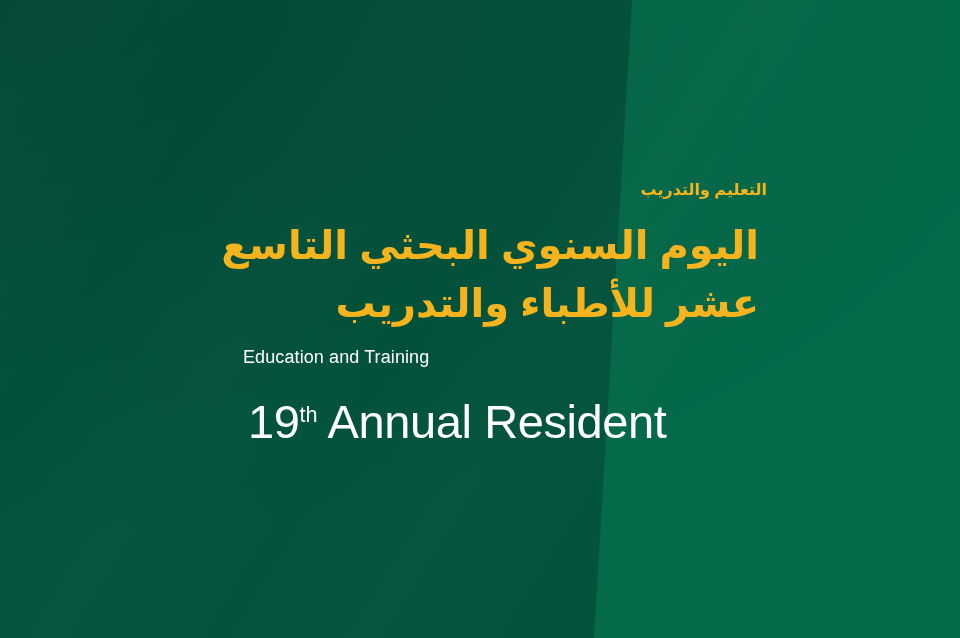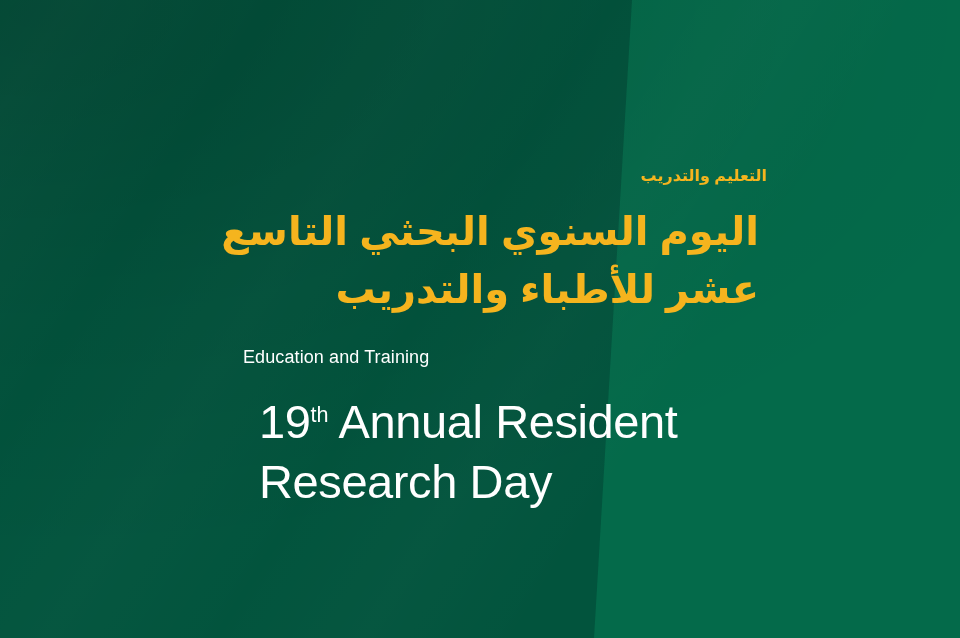--- a/index.html
+++ b/index.html
@@ -83,21 +83,21 @@
 
   .content {
     position: absolute;
     inset: 0;
   }
 
   
   .arabic-block {
     position: absolute;
     right: 193px;          
-    top: 168px;
+    top: 182px;
     text-align: right;
     direction: rtl;
     color: #F5B41E;
     max-width: 560px;
   }
 
   .arabic-eyebrow {
     font-size: 16px;
     font-weight: 700;
     letter-spacing: 0.2px;
@@ -131,21 +131,21 @@
     letter-spacing: 0.1px;
     line-height: 1;
     margin: 0 0 26px 0;
     white-space: nowrap;
   }
 
   .english-title {
     font-size: 47px;
     font-weight: 400;
     line-height: 1.28;
-    margin: 16px;
+    margin: 5px;
     letter-spacing: -0.4px;
   }
 
   .ordinal-suffix {
     font-size: 0.46em;
     vertical-align: baseline;
     position: relative;
     top: -0.74em;
     letter-spacing: 0;
   }
@@ -172,18 +172,17 @@
       <h1 class="arabic-title">
         <span class="title-line">اليوم السنوي البحثي التاسع</span>
         <span class="title-line">عشر للأطباء والتدريب</span>
       </h1>
     </div>
 
     <div class="english-block">
       <div class="english-eyebrow">Education and Training</div>
       <h2 class="english-title">
         <span class="title-line"><span>19</span><sup class="ordinal-suffix">th</sup><span> Annual Resident</span></span>
-        <span class="title-line">Research Day</span>
       </h2>
     </div>
 
   </div>
 </div>
 
 </body></html>

